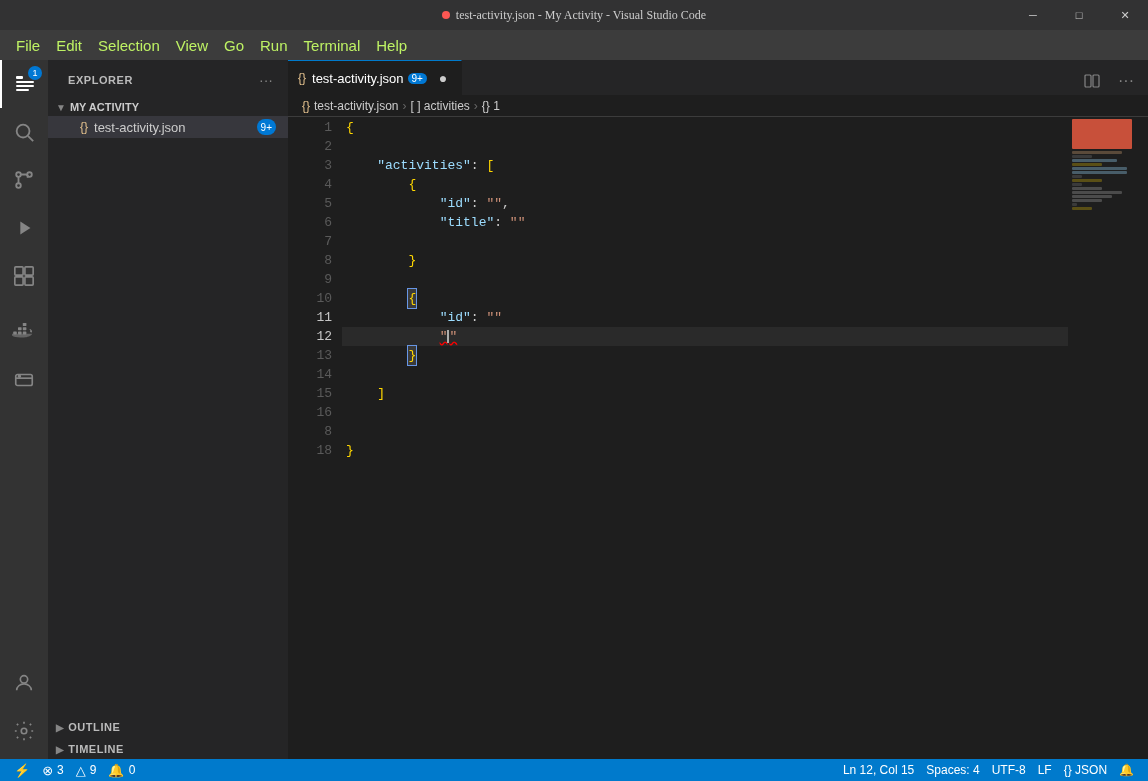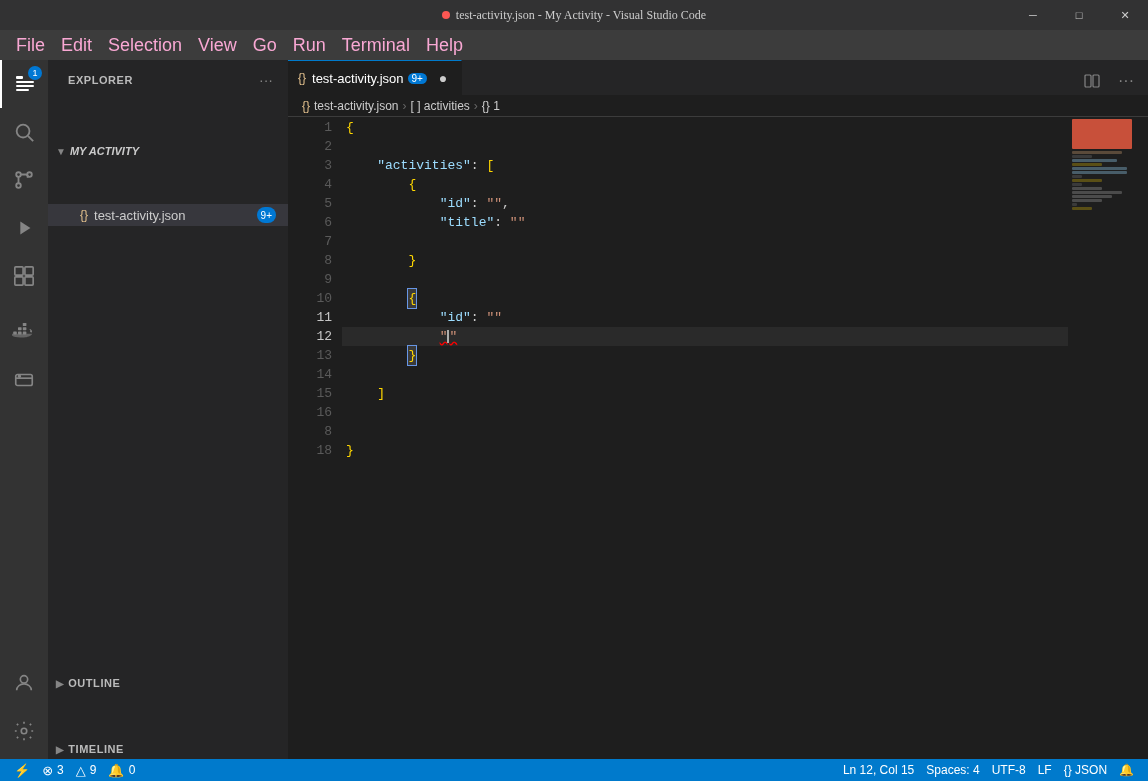--- a/index.html
+++ b/index.html
@@ -44,22 +44,22 @@
     #menubar {
       height: 30px;
       background: #3c3c3c;
       display: flex;
       align-items: center;
       padding: 0 8px;
       flex-shrink: 0;
     }
     .menu-item {
       padding: 4px 8px;
-      font-size: 18px;
-      color: #f9a8d4;
+      font-size: 15px;
+      color: #bef264;
       cursor: pointer;
       border-radius: 3px;
     }
 
     
     #main {
       display: flex;
       flex: 1;
       overflow: hidden;
     }
@@ -103,21 +103,20 @@
     }
 
     
     #sidebar {
       width: 240px;
       background: #252526;
       display: flex;
       flex-direction: column;
       flex-shrink: 0;
       overflow: hidden;
-      gap: 44px;
     }
     #sidebar-header {
       display: flex;
       align-items: center;
       justify-content: space-between;
       padding: 10px 12px 8px 20px;
     }
     #sidebar-header .title {
       font-size: 11px;
       font-weight: 700;
@@ -133,21 +132,21 @@
       display: flex; align-items: center; justify-content: center;
       color: #858585; cursor: pointer; font-size: 14px;
     }
 
     .folder-item {
       display: flex; align-items: center;
       padding: 3px 12px 3px 8px;
       cursor: pointer; font-size: 13px;
     }
     .folder-item .arrow { margin-right: 4px; font-size: 10px; color: #858585; }
-    .folder-item .folder-name { color: #cccccc; font-weight: 600; text-transform: uppercase; font-size: 11px; font-style: italic; }
+    .folder-item .folder-name { color: #cccccc; font-weight: 600; text-transform: uppercase; font-size: 11px; }
 
     .file-item {
       display: flex; align-items: center;
       padding: 3px 12px 3px 32px;
       cursor: pointer; font-size: 13px;
       background: #37373d;
     }
     .file-item .file-icon { color: #e2c08d; margin-right: 6px; font-size: 12px; }
     .file-item .file-name { color: #cccccc; }
     .file-item .file-badge {

